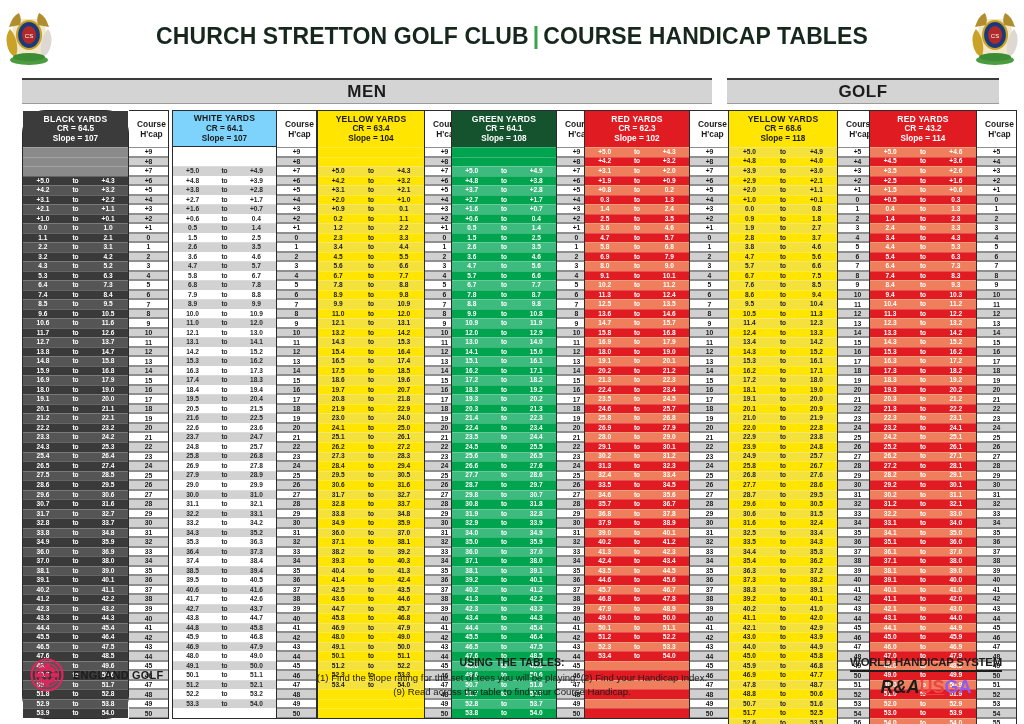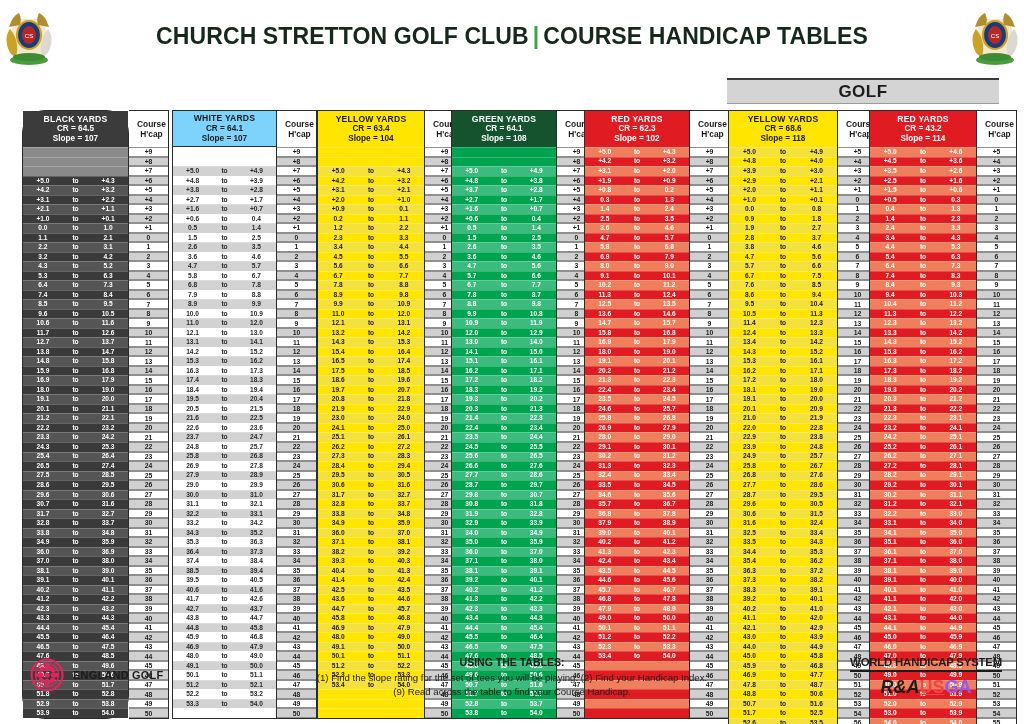--- a/index.html
+++ b/index.html
@@ -143,20 +143,21 @@
       <path d="M49 22 q-4 -12 -10 -14 q-3 6 -1 12 z" fill="#b08d2e"></path>
       <ellipse cx="29" cy="30" rx="12" ry="14" fill="#1b3a7a" stroke="#c9a227" stroke-width="2.2"></ellipse>
       <ellipse cx="29" cy="30" rx="7" ry="9" fill="#b02a2a"></ellipse>
       <text x="29" y="33" font-size="6" fill="#fff" text-anchor="middle" font-family="Liberation Sans, sans-serif">CS</text>
       <path d="M10 24 q-5 6 -3 16 q2 9 8 12 q3 -4 2 -12 q-1 -9 -7 -16 z" fill="#c9a227"></path>
       <path d="M48 24 q5 6 3 16 q-2 9 -8 12 q-3 -4 -2 -12 q1 -9 7 -16 z" fill="#ddd9d2"></path>
       <ellipse cx="29" cy="52" rx="16" ry="4" fill="#3d8c35"></ellipse>
     </svg>
   </div>
 
+  <div class="banner" id="banner-men">MEN</div>
   <div class="banner" id="banner-women">GOLF</div>
 
   <div id="tables-root">
       <div class="tblock" style="left: 22px;">
         <div class="tee-col t-black" style="width: 107px; border-radius: 23px;">
           <div class="tee-head">
             <div class="tname">BLACK YARDS</div>
             <div>CR = 64.5</div>
             <div>Slope = 107</div>
           </div>

